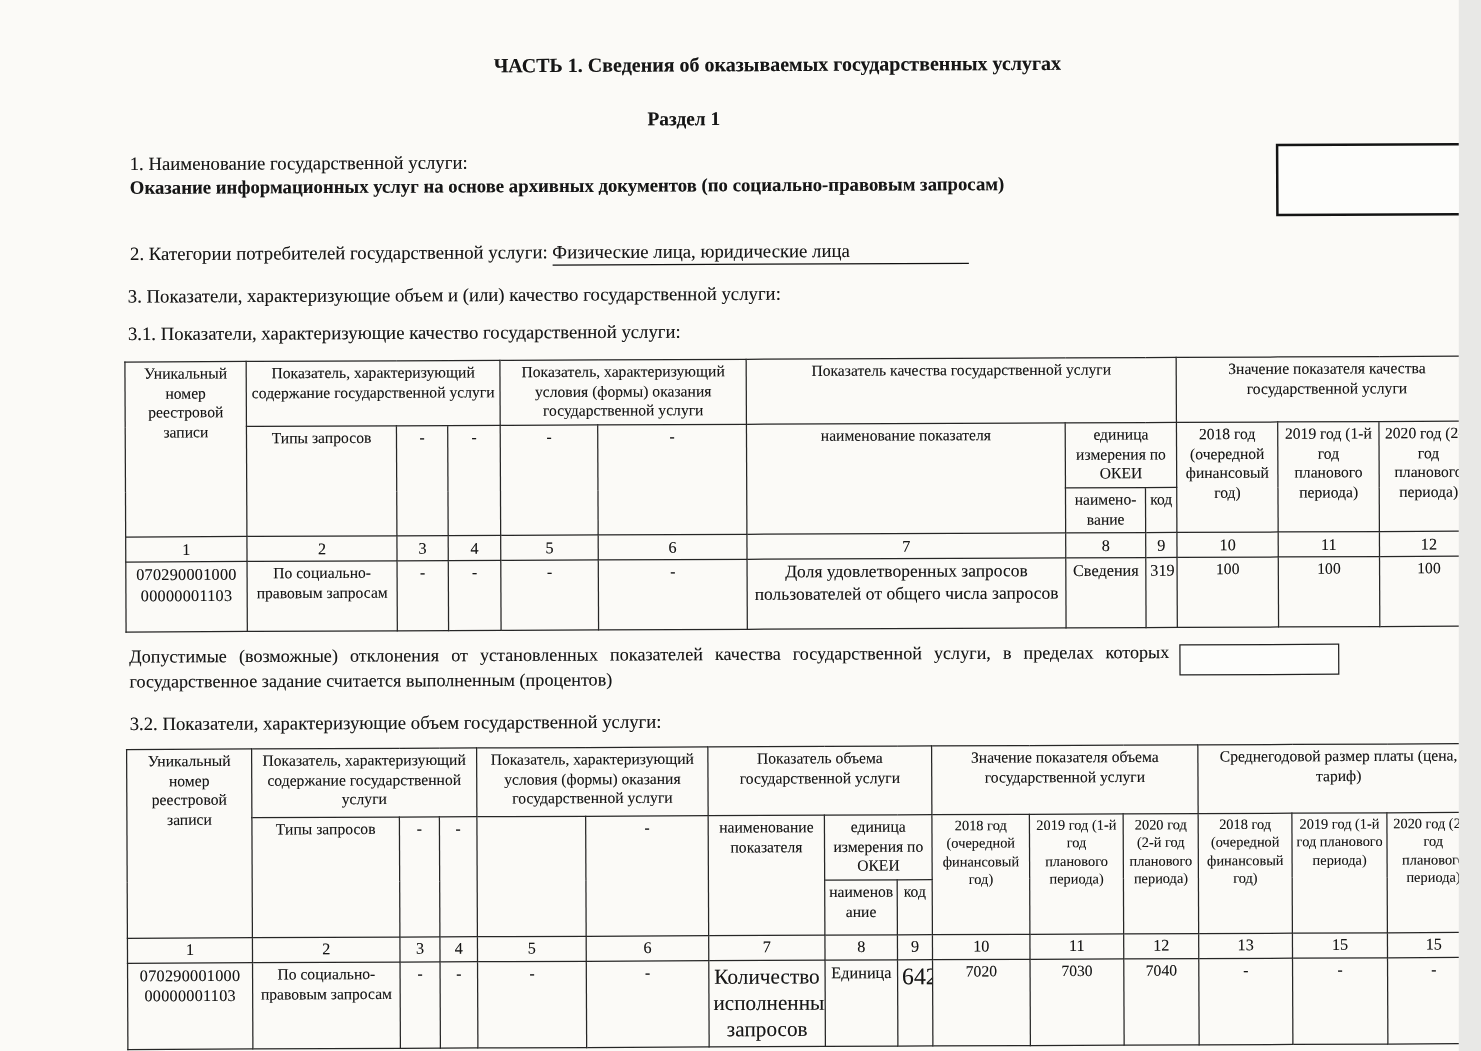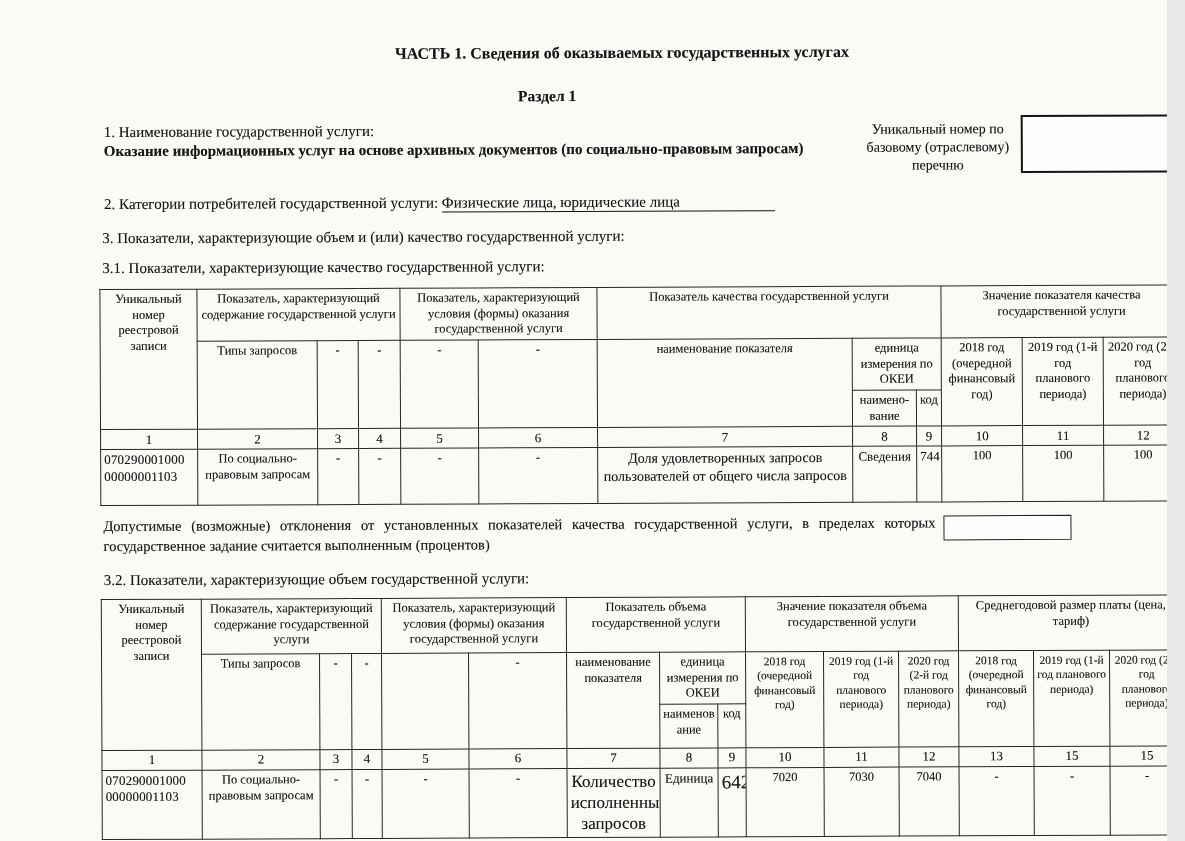--- a/index.html
+++ b/index.html
@@ -27,21 +27,21 @@
   .h31{left:103px;top:258px;font-size:15px;}
   .h32{left:103px;top:570px;font-size:15px;}
   table.grid{border-collapse:collapse;table-layout:fixed;}
   table.grid td{border:1.5px solid #262626;padding:2px 3px;text-align:center;
     font-size:12.5px;line-height:1.25;overflow:hidden;}
   .t31{left:100px;top:287px;width:1082px;}
   .t32{left:100px;top:597px;width:1082px;}
   td.top{vertical-align:top;}
   td.left{text-align:left;}
   tr.nums td{font-size:13px;padding:1px 0;}
-  .reg{display:block;font-size:13px;text-align:left;letter-spacing:.2px;}
+  .reg{display:block;font-size:13px;text-align:center;letter-spacing:.2px;}
   .big{font-size:15px;border-radius:20px;}
   .t32 td{font-size:12px;}
   .t32 tr.nums td{font-size:13px;}
   .tol{left:103px;top:515px;width:1080px;display:flex;align-items:flex-start;gap:8px;}
   .tol-text{width:832px;font-size:14.5px;line-height:1.35;text-align:justify;}
   .tol-box{width:126px;height:23px;border:1.5px solid #222;margin-top:2px;background:#fdfdfb;}
 </style>
 </head>
 <body>
 
@@ -54,21 +54,20 @@
   <div class="abs svc">
     <div class="svc-label">1. Наименование государственной услуги:</div>
     <div class="svc-value">Оказание информационных услуг на основе архивных документов (по социально-правовым запросам)</div>
   </div>
 
   <div class="abs consumers">
     <span>2. Категории потребителей государственной услуги:</span>
     <span class="val">Физические лица, юридические лица</span>
   </div>
 
-  <div class="abs uniq-label">Уникальный номер по базовому (отраслевому) перечню</div>
   <div class="abs uniq-box">
   </div>
 
   <div class="abs h3">3. Показатели, характеризующие объем и (или) качество государственной услуги:</div>
   <div class="abs h31">3.1. Показатели, характеризующие качество государственной услуги:</div>
 
   <table class="grid abs t31">
     <colgroup>
       <col style="width:97px">
           <col style="width:120px">
@@ -126,21 +125,21 @@
         <span class="reg">070290001000</span>
         <span class="reg">00000001103</span>
       </td>
       <td class="top">По социально-правовым запросам</td>
       <td class="top">-</td>
       <td class="top">-</td>
       <td class="top">-</td>
       <td class="top">-</td>
       <td class="top left" style="font-size:14px">Доля удовлетворенных запросов пользователей от общего числа запросов</td>
       <td class="top left" style="font-size:13px">Сведения</td>
-      <td class="top" style="font-size:13px">744</td>
+      <td class="top" style="font-size:13px">319</td>
       <td class="top big">100</td>
       <td class="top big">100</td>
       <td class="top big">100</td>
     </tr>
   </tbody>
       </table>
 
   <div class="abs tol">
     <div class="tol-text">Допустимые (возможные) отклонения от установленных показателей качества государственной услуги, в пределах которых государственное задание считается выполненным (процентов)</div>
     <div class="tol-box"></div>

